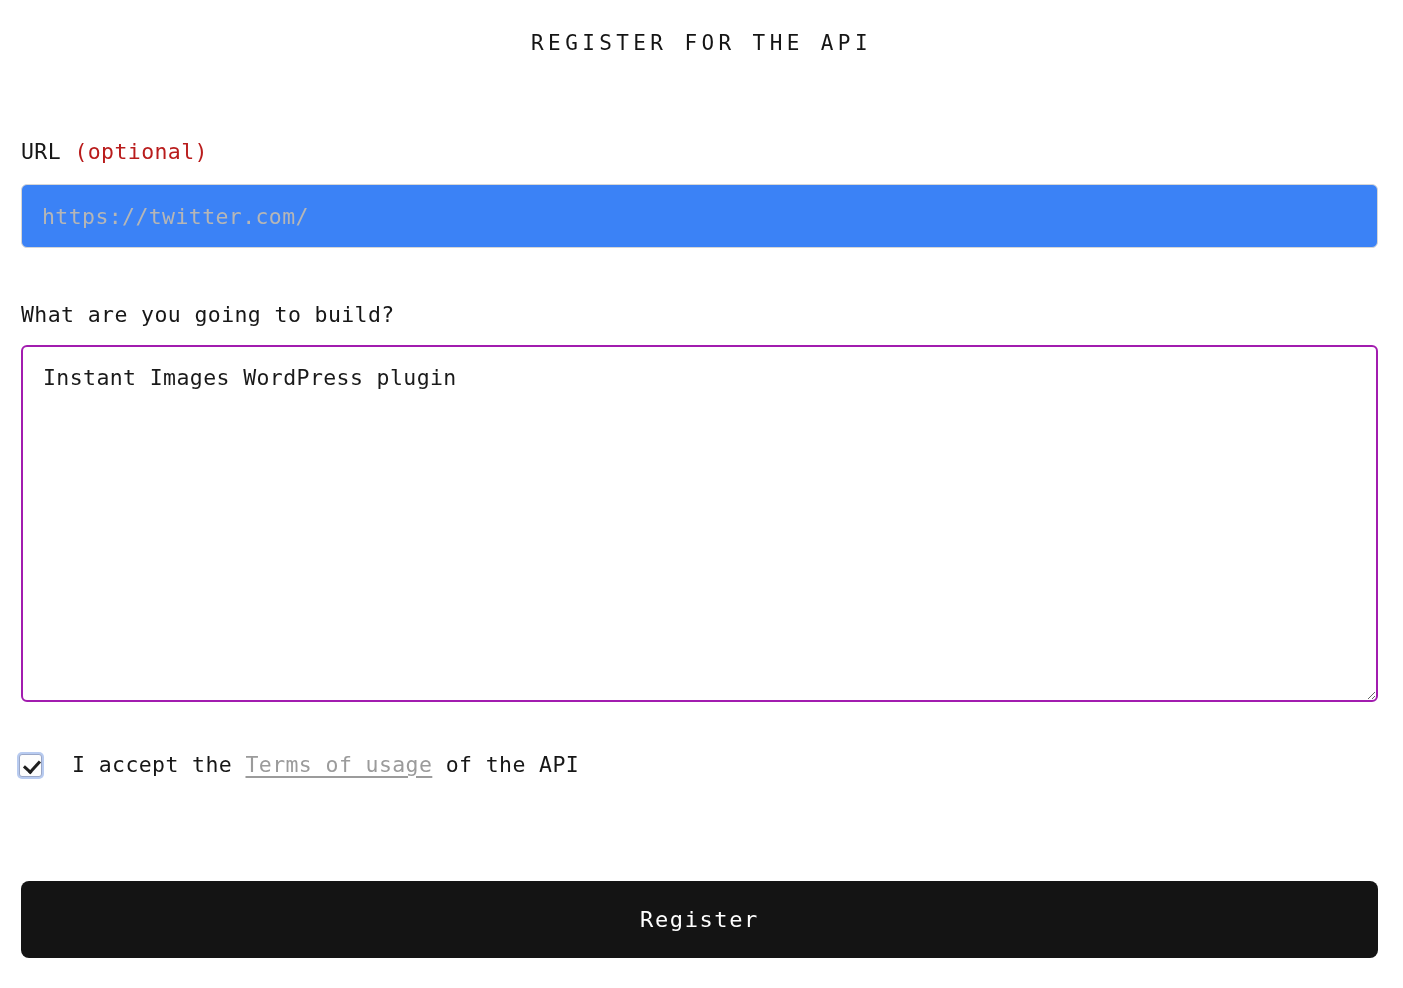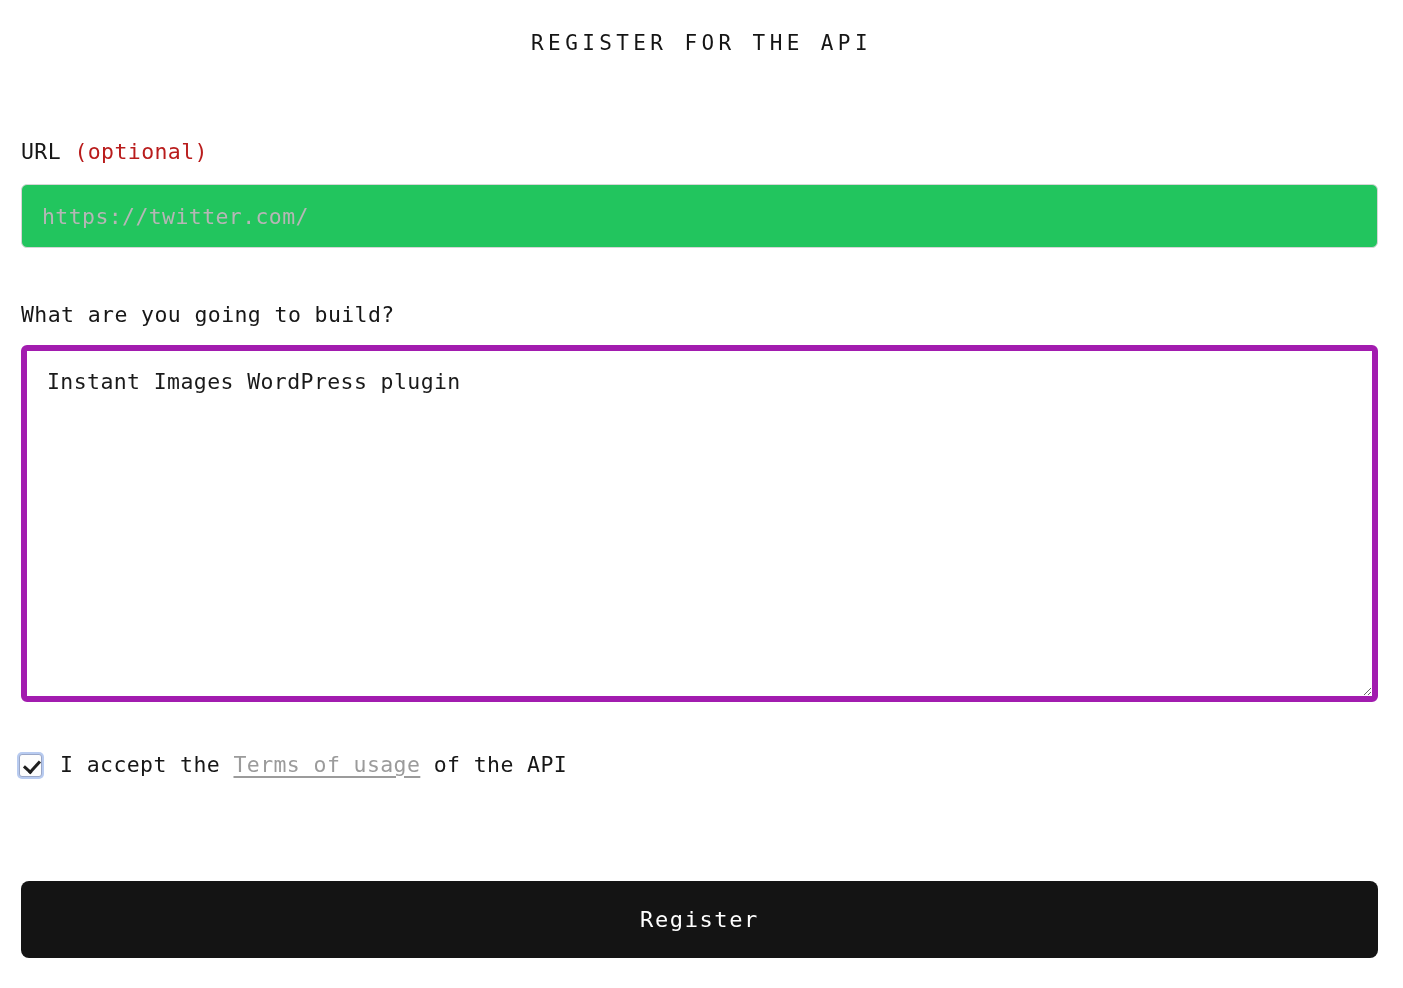--- a/index.html
+++ b/index.html
@@ -58,39 +58,39 @@
   #build-group { position: absolute; left: 21px; top: 302px; }
 
   .text-input {
     display: block;
     width: 1357px;
     height: 64px;
     margin-top: 19px;
     padding: 0 20px;
     border: 1px solid #d6d6d6;
     border-radius: 6px;
-    background: #22c55e;
+    background: #3b82f6;
     font-family: "DejaVu Sans Mono", "Liberation Mono", monospace;
     font-size: 21.5px;
     color: #1a1a1a;
     letter-spacing: 0.4px;
     outline: none;
   }
   .text-input::placeholder {
     color: #b6b6b6;
     opacity: 1;
   }
 
   .text-area {
     display: block;
     width: 1357px;
     height: 357px;
     margin-top: 17px;
     padding: 16px 20px;
-    border: 6px solid #a21caf;
+    border: 2px solid #a21caf;
     border-radius: 6px;
     background: #ffffff;
     font-family: "DejaVu Sans Mono", "Liberation Mono", monospace;
     font-size: 21.5px;
     line-height: 30px;
     color: #1a1a1a;
     letter-spacing: 0.4px;
     outline: none;
     resize: vertical;
   }
@@ -99,21 +99,21 @@
     opacity: 1;
   }
 
   
   .terms-row {
     position: absolute;
     left: 19px;
     top: 752px;
     display: flex;
     align-items: center;
-    gap: 0;
+    gap: 12px;
   }
   .terms-checkbox {
     width: 23px;
     height: 23px;
     margin: 0;
     appearance: none;
     -webkit-appearance: none;
     border: 1px solid #9aa7c7;
     border-radius: 3px;
     background: #fdfdfd;

